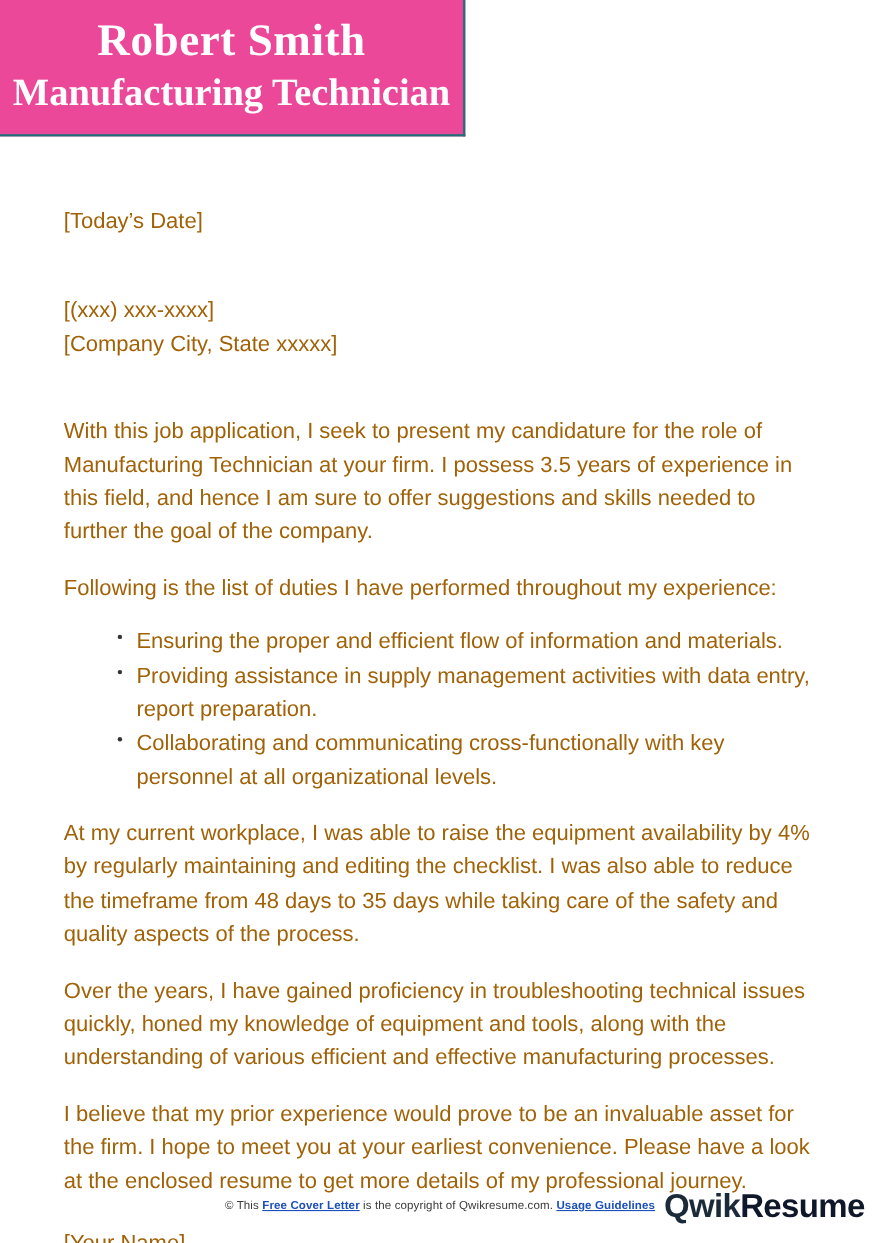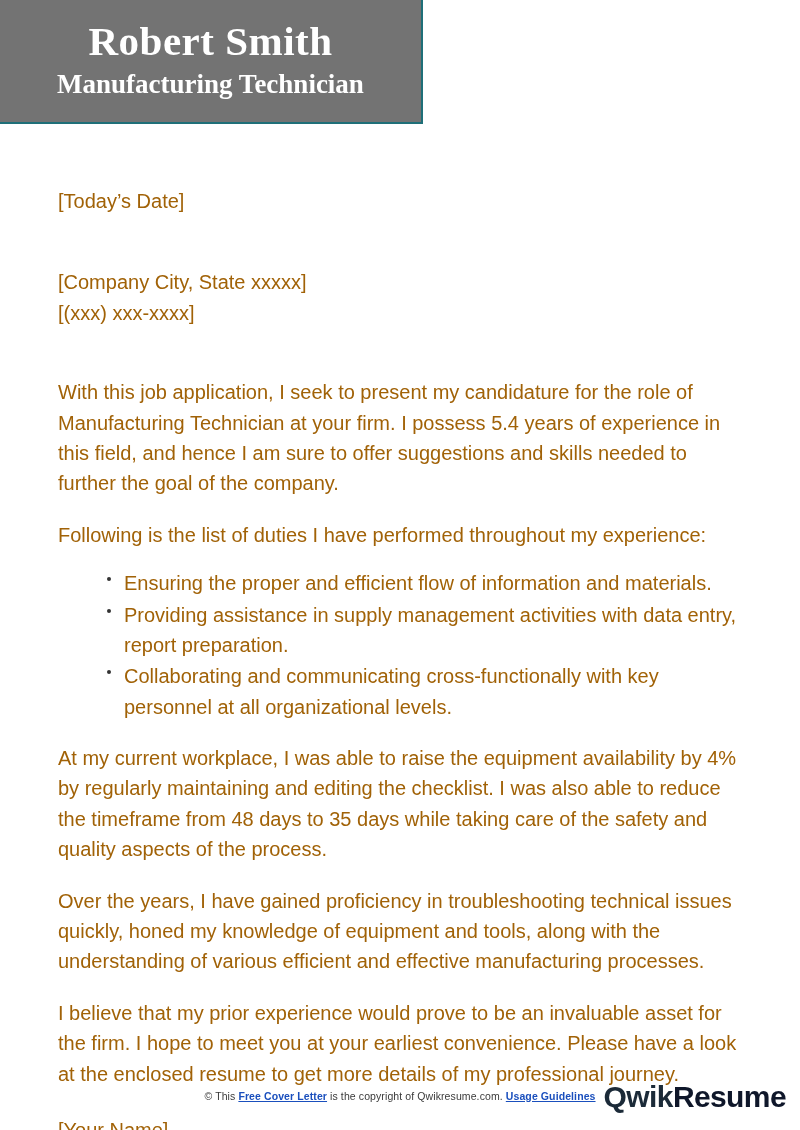--- a/index.html
+++ b/index.html
@@ -18,42 +18,42 @@
     overflow: hidden;
   }
 
   
   .header-banner {
     position: absolute;
     left: 0;
     top: 0;
     width: 423px;
     height: 124px;
-    background: #737373;
+    background: #ec4899;
     border-right: 2px solid #1f6f78;
     border-bottom: 2px solid #1f6f78;
     display: flex;
     flex-direction: column;
     align-items: center;
     justify-content: center;
     padding-bottom: 2px;
   }
   .header-name {
     font-family: "Liberation Serif", serif;
     color: #ffffff;
     font-size: 41px;
     font-weight: bold;
     line-height: 1.05;
     letter-spacing: 0.5px;
     white-space: nowrap;
   }
   .header-title {
     font-family: "Liberation Serif", serif;
     color: #ffffff;
-    font-size: 27px;
+    font-size: 35px;
     font-weight: bold;
     line-height: 1.15;
     margin-top: 6px;
     white-space: nowrap;
   }
 
   
   .letter {
     position: absolute;
     left: 58px;
@@ -160,26 +160,26 @@
 <div class="header-banner">
   <div class="header-name">Robert Smith</div>
   <div class="header-title">Manufacturing Technician</div>
 </div>
 
 <div class="letter">
 
   <p class="date-line">[Today’s Date]</p>
 
   <div class="recipient-block">
+    <p class="recipient-line">[(xxx) xxx-xxxx]</p>
     <p class="recipient-line">[Company City, State xxxxx]</p>
-    <p class="recipient-line">[(xxx) xxx-xxxx]</p>
-  </div>
-
-
-  <p class="para">With this job application, I seek to present my candidature for the role of Manufacturing Technician at your firm. I possess 5.4 years of experience in this field, and hence I am sure to offer suggestions and skills needed to further the goal of the company.</p>
+  </div>
+
+
+  <p class="para">With this job application, I seek to present my candidature for the role of Manufacturing Technician at your firm. I possess 3.5 years of experience in this field, and hence I am sure to offer suggestions and skills needed to further the goal of the company.</p>
 
   <p class="list-intro">Following is the list of duties I have performed throughout my experience:</p>
 
   <ul class="duties">
     <li>Ensuring the proper and efficient flow of information and materials.</li>
     <li>Providing assistance in supply management activities with data entry, report preparation.</li>
     <li>Collaborating and communicating cross-functionally with key personnel at all organizational levels.</li>
   </ul>
 
   <p class="para">At my current workplace, I was able to raise the equipment availability by 4% by regularly maintaining and editing the checklist. I was also able to reduce the timeframe from 48 days to 35 days while taking care of the safety and quality aspects of the process.</p>

